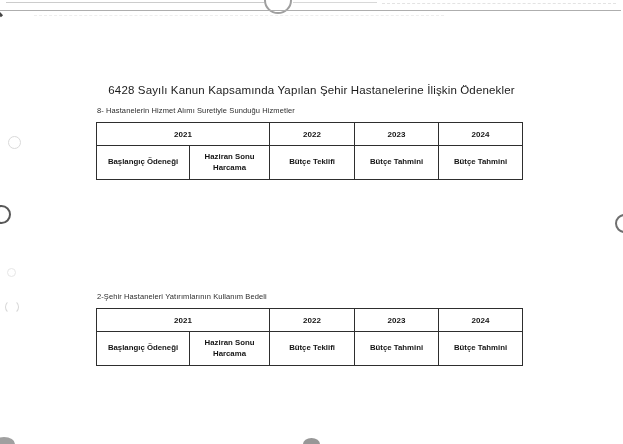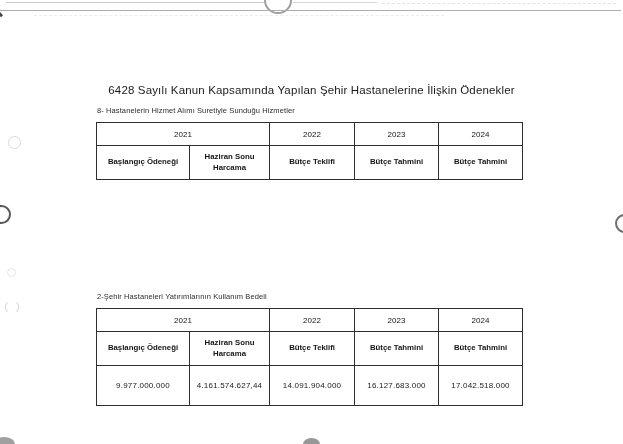--- a/index.html
+++ b/index.html
@@ -55,21 +55,21 @@
   }
   table.budget {
     border-collapse:collapse; table-layout:fixed; width:426px;
     background:#ffffff;
   }
   table.budget th, table.budget td {
     border:1.5px solid #2e2e2e;
     text-align:center; vertical-align:middle;
     padding:0 2px; overflow:hidden;
   }
-  .year-row th   { height:22px; font-size:8px;   font-weight:normal; color:#141414; }
+  .year-row th   { height:22px; font-size:8px;   font-weight:bold; color:#141414; }
   .header-row th { height:33px; font-size:7.8px; font-weight:bold; color:#141414; line-height:1.35; }
   .data-row td   { height:29px; font-size:8px;   font-weight:400;  color:#202020; letter-spacing:0.2px; }
   .section-2 .data-row td { height:39px; }
 </style>
 </head>
 <body>
 
 <div class="artifact fold-mark"></div>
 <div class="artifact scanline-a"></div>
 <div class="artifact punch-top"></div>
@@ -132,22 +132,15 @@
       <th>2023</th>
       <th>2024</th>
     </tr>
     <tr class="header-row">
       <th>Başlangıç Ödeneği</th>
       <th>Haziran Sonu Harcama</th>
       <th>Bütçe Teklifi</th>
       <th>Bütçe Tahmini</th>
       <th>Bütçe Tahmini</th>
     </tr>
-    <tr class="data-row">
-      <td>9.977.000.000</td>
-      <td>4.161.574.627,44</td>
-      <td>14.091.904.000</td>
-      <td>16.127.683.000</td>
-      <td>17.042.518.000</td>
-    </tr>
   </tbody>
     </table>
 </div>
 
 </body></html>

